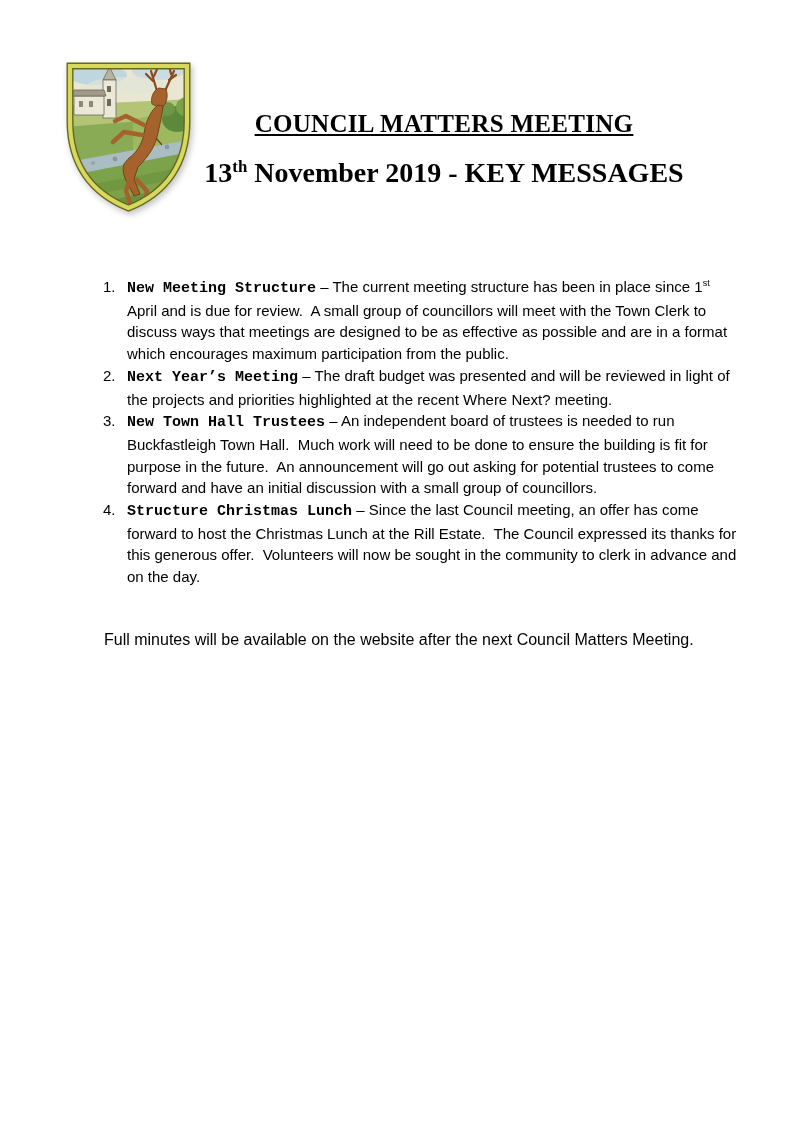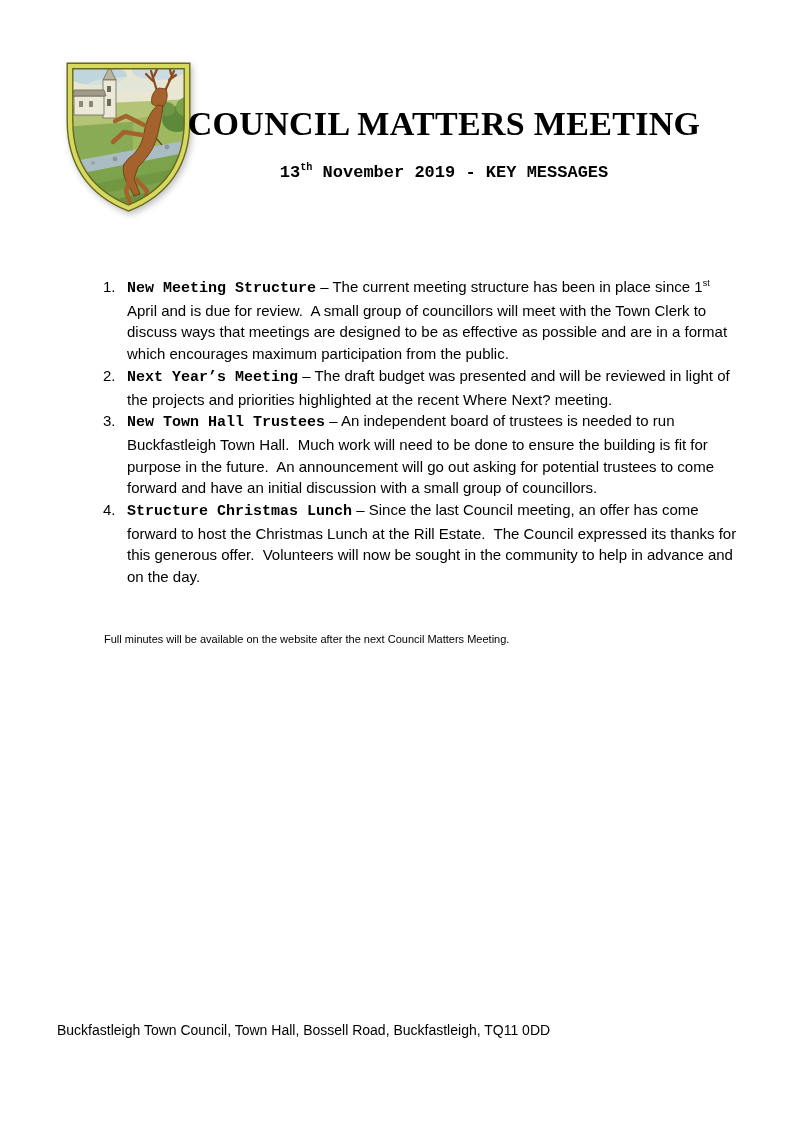--- a/index.html
+++ b/index.html
@@ -27,30 +27,30 @@
   .titles {
     position: absolute;
     top: 108px;
     left: 100px;
     right: 6px;
     text-align: center;
     font-family: "Liberation Serif", serif;
     font-weight: bold;
   }
   .doc-title {
-    font-size: 34px;
+    font-size: 25px;
     line-height: 32px;
     margin: 0 0 19px 0;
     letter-spacing: 0.3px;
+    text-decoration: underline;
   }
   .doc-subtitle {
-    font-size: 17px;
+    font-size: 28px;
     line-height: 27px;
     margin: 0;
-    font-family: Liberation Mono, monospace;
   }
   sup { font-size: 0.6em; line-height: 0; }
 
   
   .key-messages {
     position: absolute;
     top: 276px;
     left: 103px;
     width: 639px;
     margin: 0;
@@ -63,21 +63,21 @@
   .item-num { flex: 0 0 24px; width: 24px; }
   .item-text { flex: 1; white-space: pre-wrap; }
   .item-text b { font-weight: bold; font-family: Liberation Mono, monospace; }
 
   .closing {
     position: absolute;
     top: 629px;
     left: 104px;
     right: 60px;
     margin: 0;
-    font-size: 11px;
+    font-size: 16px;
     line-height: 21.7px;
   }
 
   
   .footer {
     position: absolute;
     top: 1020px;
     left: 57px;
     right: 40px;
     font-size: 14px;
@@ -176,23 +176,22 @@
     <li>
       <span class="item-num">2.</span>
       <span class="item-text"><b>Next Year’s Meeting</b><span> – The draft budget was presented and will be reviewed in light of the projects and priorities highlighted at the recent Where Next? meeting.</span><sup></sup><span></span></span>
     </li>
     <li>
       <span class="item-num">3.</span>
       <span class="item-text"><b>New Town Hall Trustees</b><span> – An independent board of trustees is needed to run Buckfastleigh Town Hall.  Much work will need to be done to ensure the building is fit for purpose in the future.  An announcement will go out asking for potential trustees to come forward and have an initial discussion with a small group of councillors.</span><sup></sup><span></span></span>
     </li>
     <li>
       <span class="item-num">4.</span>
-      <span class="item-text"><b>Structure Christmas Lunch</b><span> – Since the last Council meeting, an offer has come forward to host the Christmas Lunch at the Rill Estate.  The Council expressed its thanks for this generous offer.  Volunteers will now be sought in the community to help in advance and on the day.</span><sup></sup><span></span></span>
+      <span class="item-text"><b>Structure Christmas Lunch</b><span> – Since the last Council meeting, an offer has come forward to host the Christmas Lunch at the Rill Estate.  The Council expressed its thanks for this generous offer.  Volunteers will now be sought in the community to clerk in advance and on the day.</span><sup></sup><span></span></span>
     </li>
   </ol>
 
   <p class="closing">Full minutes will be available on the website after the next Council Matters Meeting.</p>
 
   <div class="footer">
-    <p>Buckfastleigh Town Council, Town Hall, Bossell Road, Buckfastleigh, TQ11 0DD</p>
   </div>
 
 </div>
 
 </body></html>

